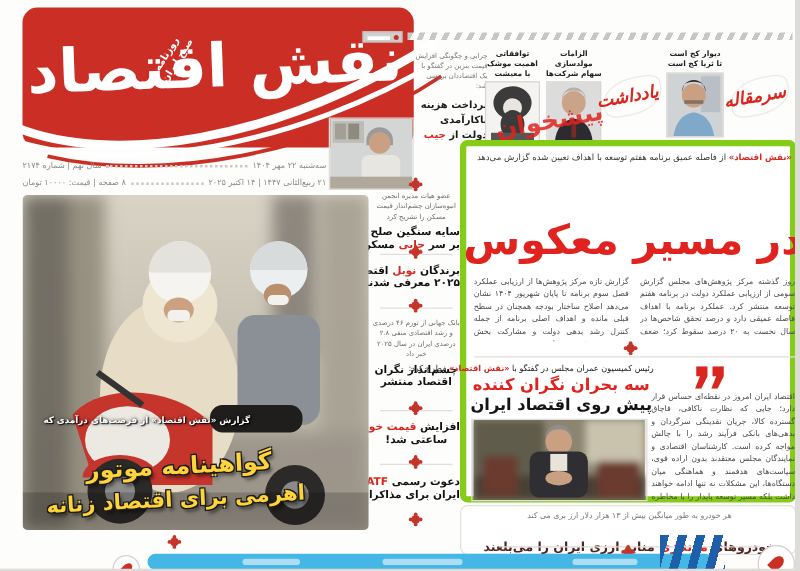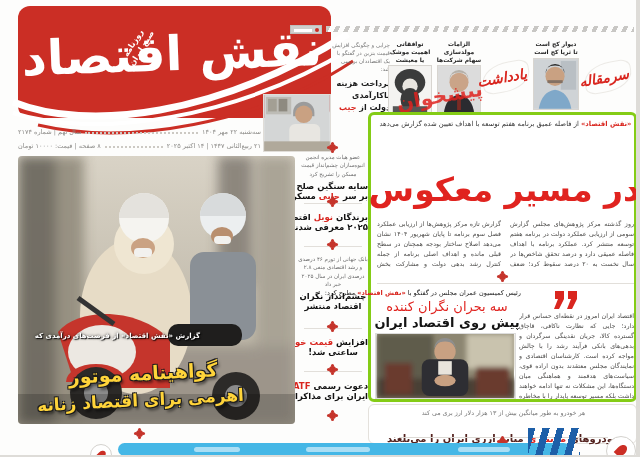--- a/index.html
+++ b/index.html
@@ -48,29 +48,29 @@
   .fl { width:7px; height:7px; background:#c5342b; border-radius:50%;
     box-shadow:0 -4px 0 -2px #c5342b, 0 4px 0 -2px #c5342b, 4px 0 0 -2px #c5342b, -4px 0 0 -2px #c5342b; }
   .divline { height:1px; background:#e2dfda; }
 
   
   .sb { left:298px; width:70px; text-align:center; }
   .sbk { font-size:5.5px; color:#6d6d6d; line-height:1.5; }
   .sbt { font-size:8.5px; font-weight:bold; color:#111; white-space:nowrap; }
 
   
-  .mainbox { left:368px; top:112px; width:269px; height:290px; border:3px solid #84cc16; border-radius:6px; background:#fff; }
+  .mainbox { left:368px; top:112px; width:269px; height:290px; border:5px solid #84cc16; border-radius:6px; background:#fff; }
   .mlead { left:0; top:5px; width:269px; text-align:center; font-size:6.8px; color:#333; white-space:nowrap; }
   .mh { left:0; width:269px; text-align:center; font-weight:bold; white-space:nowrap; font-size:33px; letter-spacing:-1px; }
   .mh1 { top:14px; color:#141414; }
   .mh2 { top:55px; color:#e0231f; }
   .mbody { font-size:6.3px; color:#4c4b49; text-align:justify; line-height:1.58; overflow:hidden; }
   .ck { width:148px; text-align:center; white-space:nowrap; }
   .crk { font-size:6.5px; color:#222; }
-  .crt1 { font-size:13px; font-weight:normal; color:#e0231f; }
+  .crt1 { font-size:13px; font-weight:bold; color:#e0231f; }
   .crt2 { font-size:13px; font-weight:bold; color:#141414; }
 
   
   .carbox { left:368px; top:404px; width:269px; height:40px; border:1px solid #e4e1dc; border-radius:6px; background:#fff; }
   .cark { left:0; top:4px; width:269px; text-align:center; font-size:6.3px; color:#777; white-space:nowrap; }
   .cart { left:0; top:28px; width:269px; text-align:center; font-size:10px; font-weight:bold; color:#54231f; white-space:nowrap; }
   .carline { left:30px; top:32px; width:209px; height:1px; background:#dcd9d4; }
 
   
   .story-photo { left:18px; top:156px; width:277px; height:268px; border-radius:4px; overflow:hidden; }

